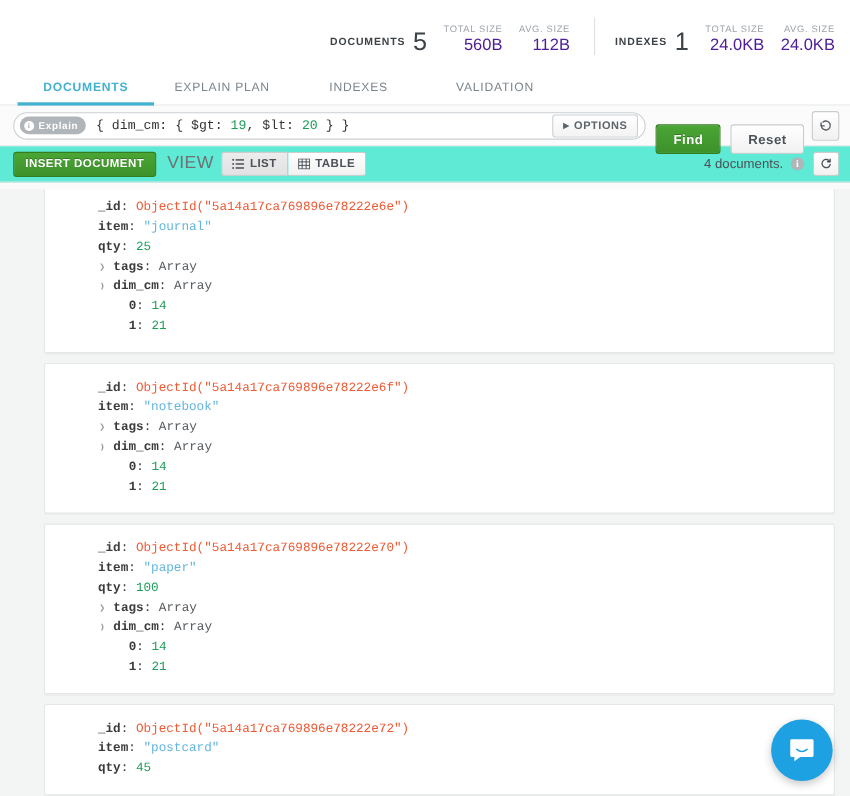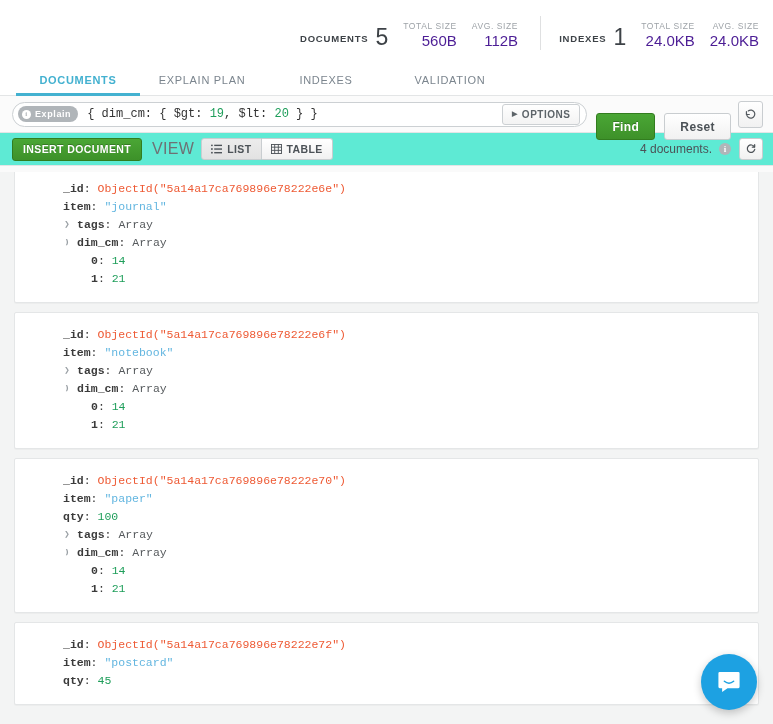--- a/index.html
+++ b/index.html
@@ -314,20 +314,21 @@
     overflow: hidden;
     padding: 0 14px;
   }
   .doc-card {
     background: #ffffff;
     border: 1px solid #e4e6e7;
     border-radius: 2px;
     margin-bottom: 9px;
     padding: 13px 0 14px 0;
     box-shadow: 0 1px 1px rgba(0,0,0,0.03);
+    margin-left: 26px;
   }
   .doc-card:first-child { margin-top: -6px; }
   .field-row {
     font-family: "Liberation Mono", monospace;
     font-size: 11.5px;
     line-height: 18px;
     padding-left: 48px;
     position: relative;
     white-space: nowrap;
   }
@@ -476,20 +477,21 @@
         </svg>
       </span>
     </div>
   </div>
 
   <div class="doclist">
 
     <div class="doc-card">
       <div class="field-row"><span class="k">_id</span><span class="colon">: </span><span class="v-oid">ObjectId("5a14a17ca769896e78222e6e")</span></div>
       <div class="field-row"><span class="k">item</span><span class="colon">: </span><span class="v-str">"journal"</span></div>
+      <div class="field-row"><span class="k">qty</span><span class="colon">: </span><span class="v-num">25</span></div>
       <div class="field-row expandable"><span class="chev">❯</span><span class="k">tags</span><span class="colon">: </span><span class="v-type">Array</span></div>
       <div class="field-row expandable"><span class="chev">❫</span><span class="k">dim_cm</span><span class="colon">: </span><span class="v-type">Array</span></div>
       <div class="field-row sub"><span class="k">0</span><span class="colon">: </span><span class="v-num">14</span></div>
       <div class="field-row sub"><span class="k">1</span><span class="colon">: </span><span class="v-num">21</span></div>
     </div>
 
     <div class="doc-card">
       <div class="field-row"><span class="k">_id</span><span class="colon">: </span><span class="v-oid">ObjectId("5a14a17ca769896e78222e6f")</span></div>
       <div class="field-row"><span class="k">item</span><span class="colon">: </span><span class="v-str">"notebook"</span></div>
       <div class="field-row expandable"><span class="chev">❯</span><span class="k">tags</span><span class="colon">: </span><span class="v-type">Array</span></div>

